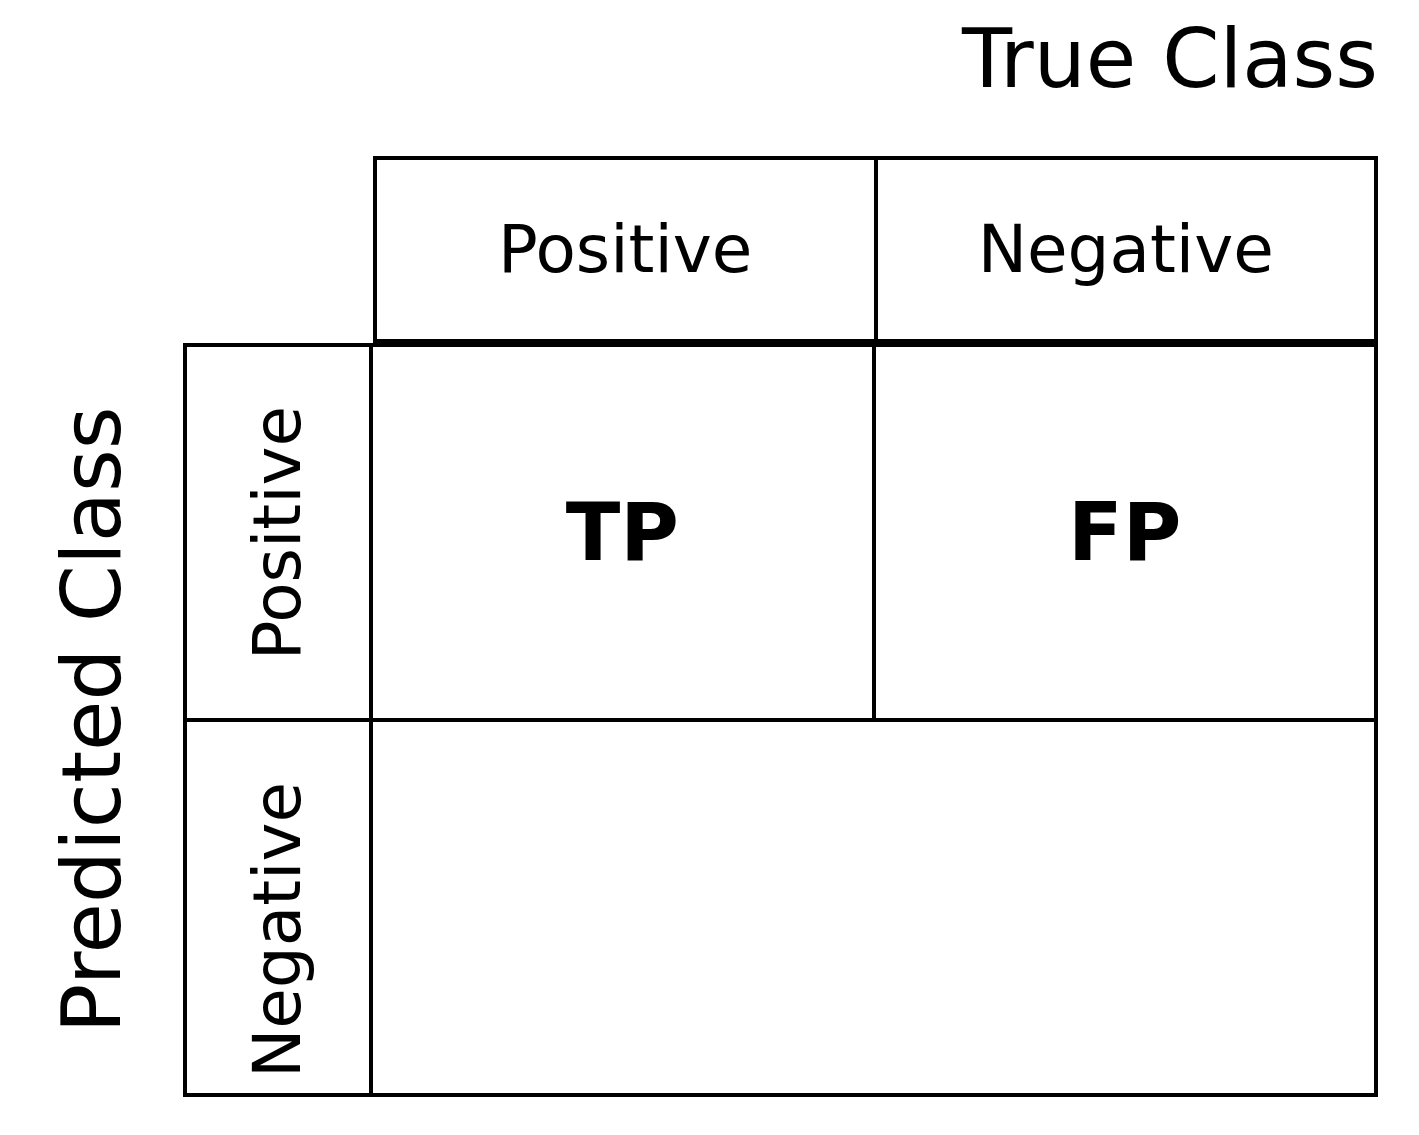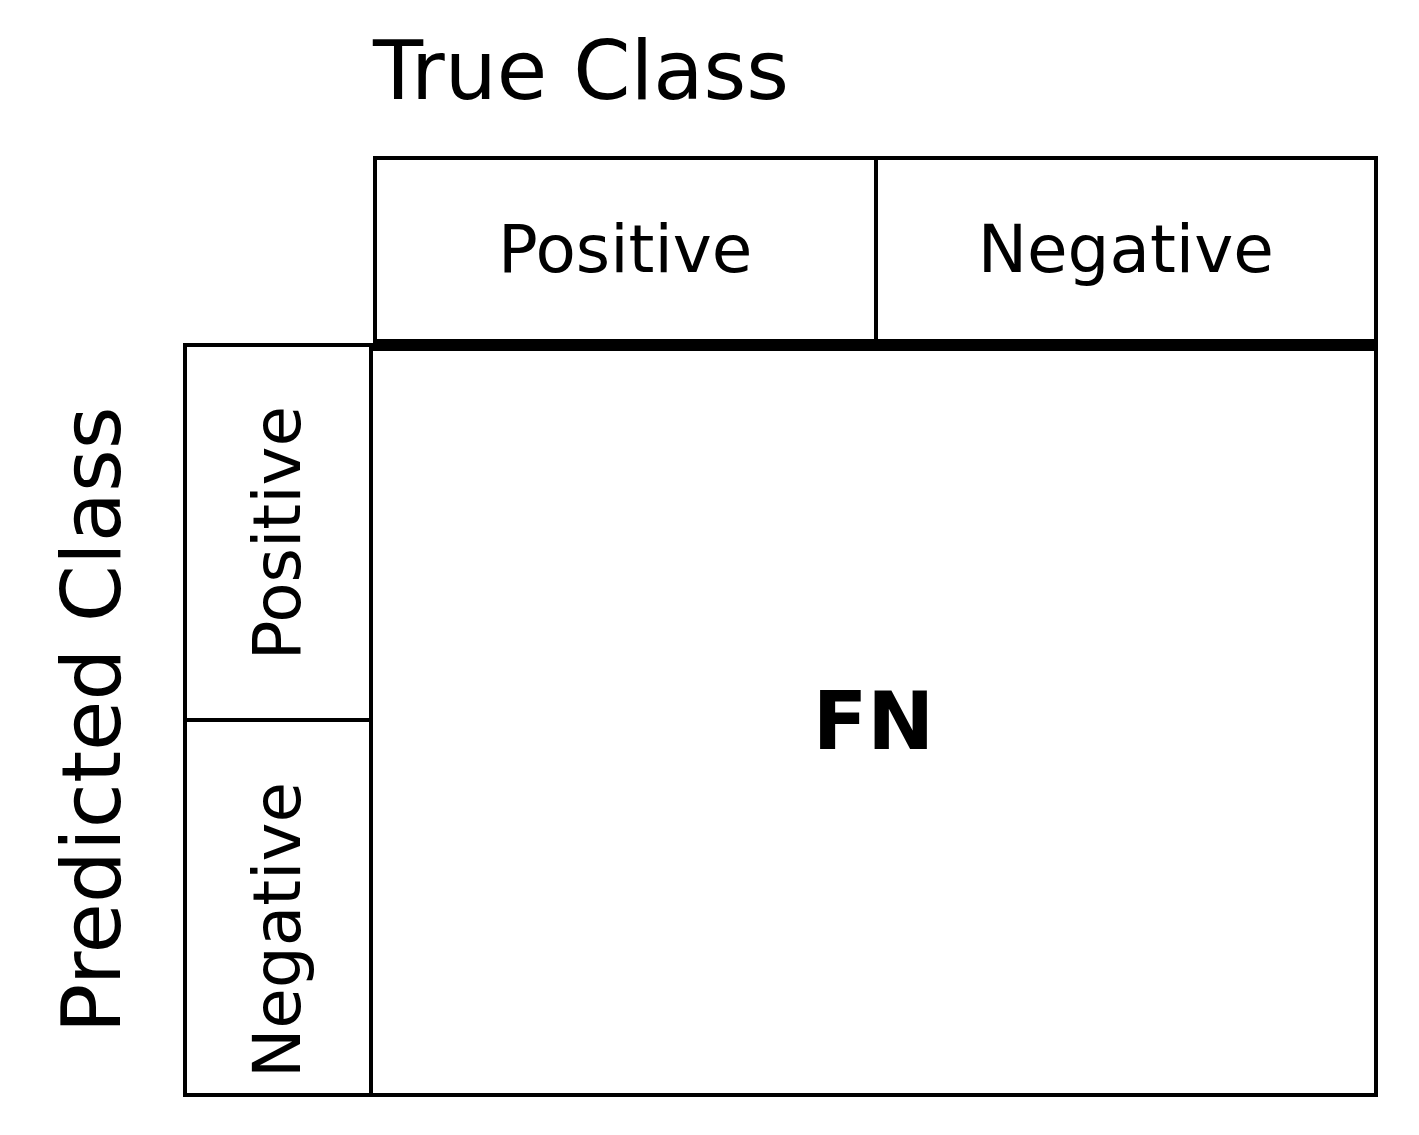--- a/index.html
+++ b/index.html
@@ -18,23 +18,23 @@
     width: 1419px;
     height: 1135px;
     background: #ffffff;
     overflow: hidden;
   }
 
   
   .top-title {
     position: absolute;
     left: 373px;
-    top: 30px;
+    top: 18px;
     width: 1005px;
-    text-align: left;
+    text-align: right;
     font-size: 82px;
     line-height: 1;
     font-weight: 400;
     letter-spacing: 0px;
     white-space: nowrap;
   }
 
   
   .left-title-wrap {
     position: absolute;
@@ -187,23 +187,28 @@
       <div class="rowlabel-cell">
         <span class="rowlabel-text pos">Positive</span>
       </div>
       <div class="rowlabel-cell divider-top">
         <span class="rowlabel-text neg">Negative</span>
       </div>
     </div>
 
     <div class="matrix-col">
 
+      <div class="matrix-row">
+        <div class="matrix-cell">
+          <span>TP</span>
+        </div>
+        <div class="matrix-cell divider-left">
+          <span>FP</span>
+        </div>
+      </div>
 
       <div class="matrix-row divider-top">
-        <div class="matrix-cell">
-          <span>FN</span>
-        </div>
       </div>
 
     </div>
   </div>
 
 </div>
 
 </body></html>

